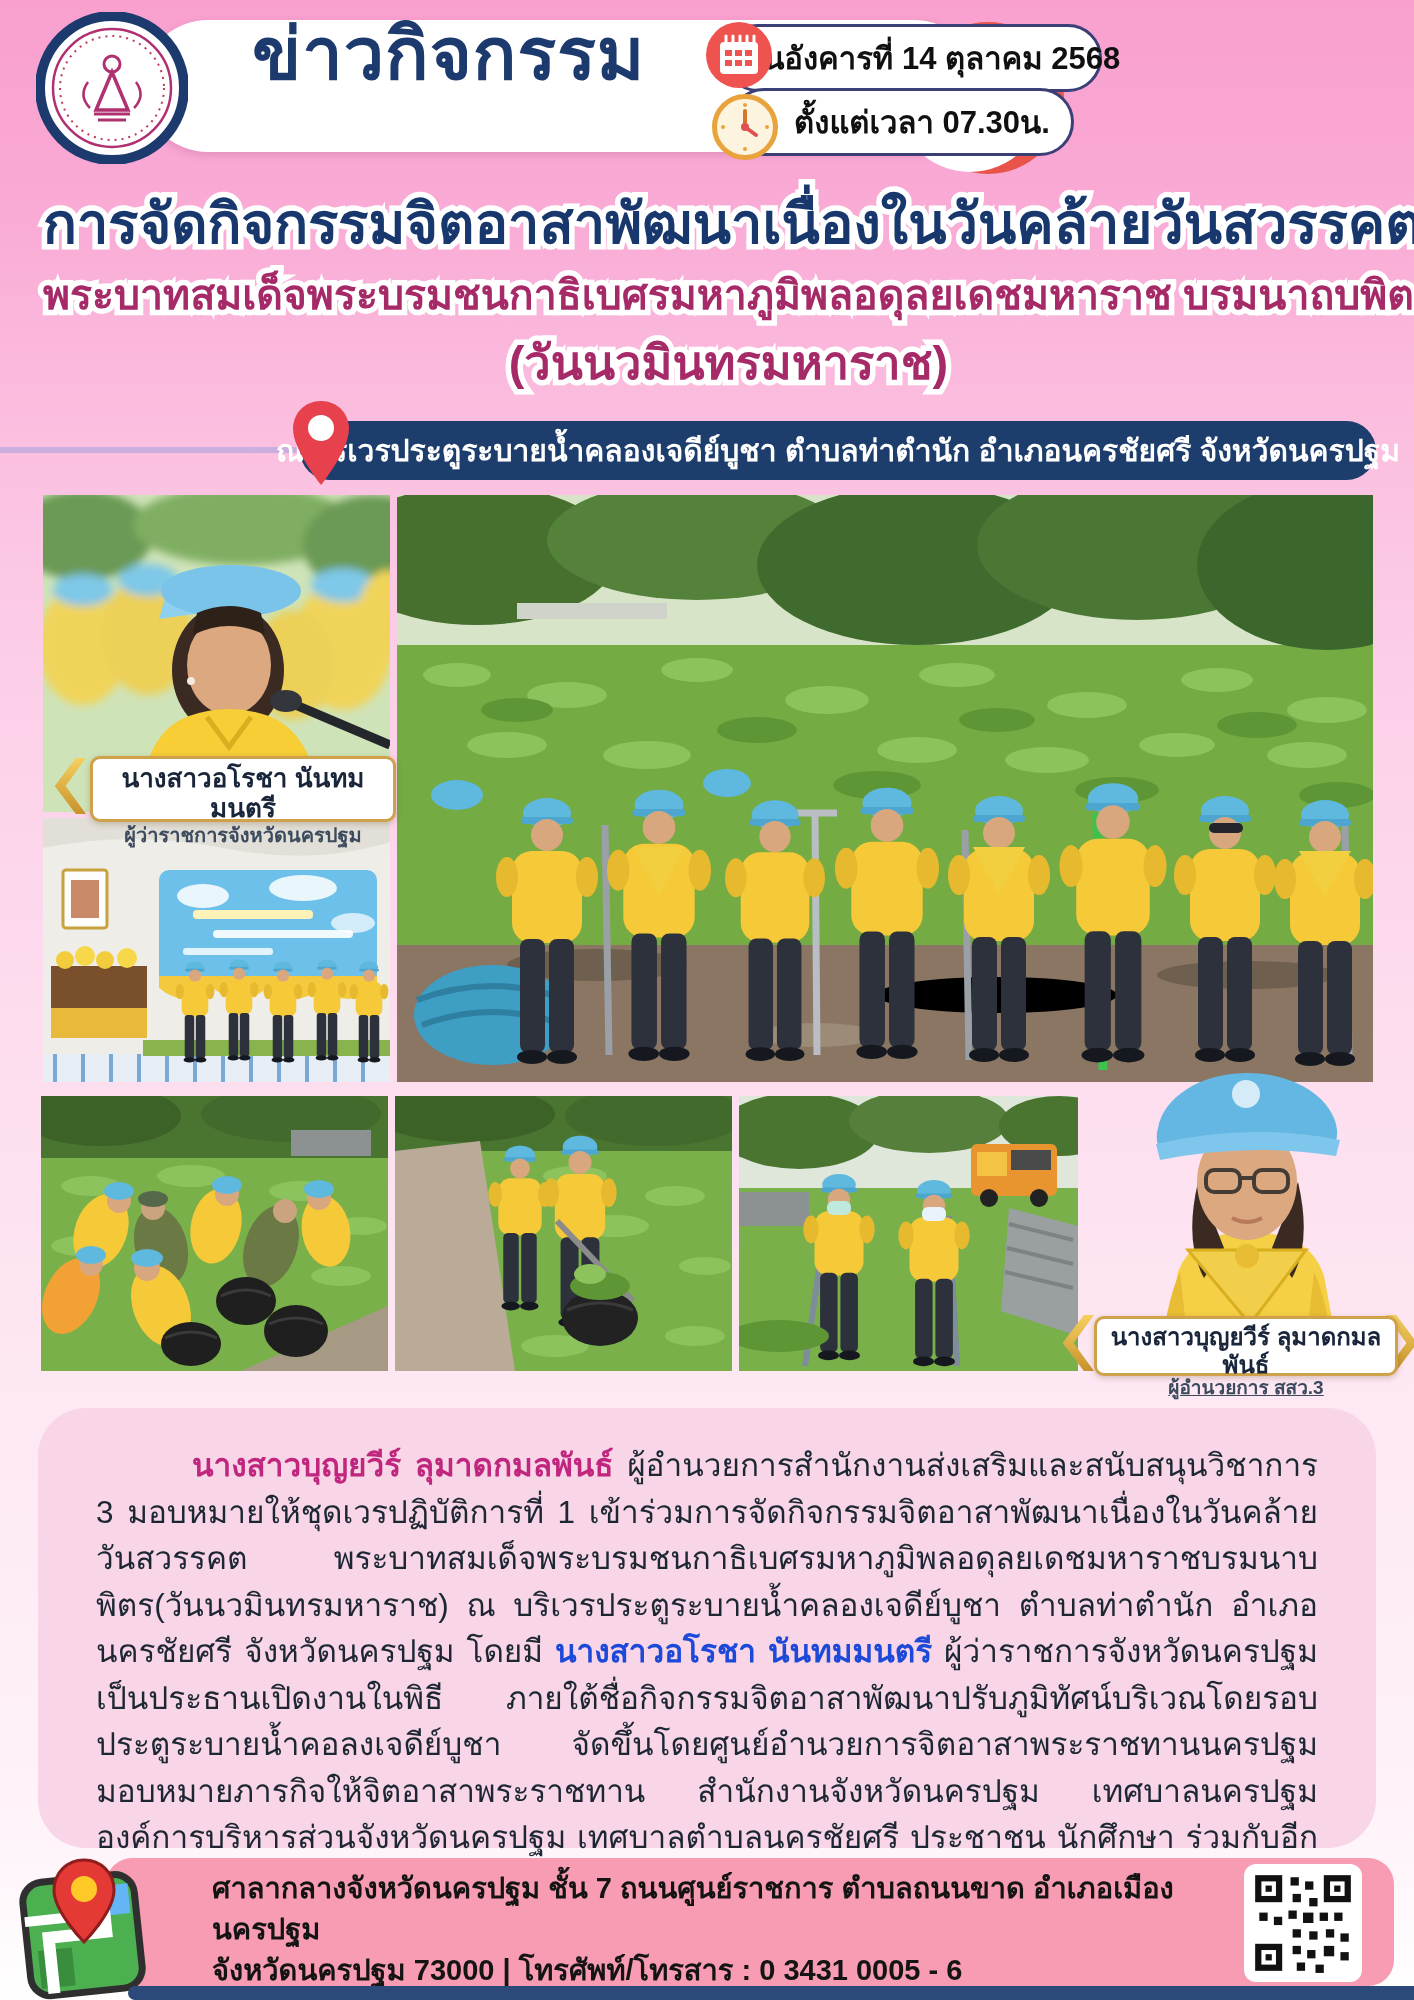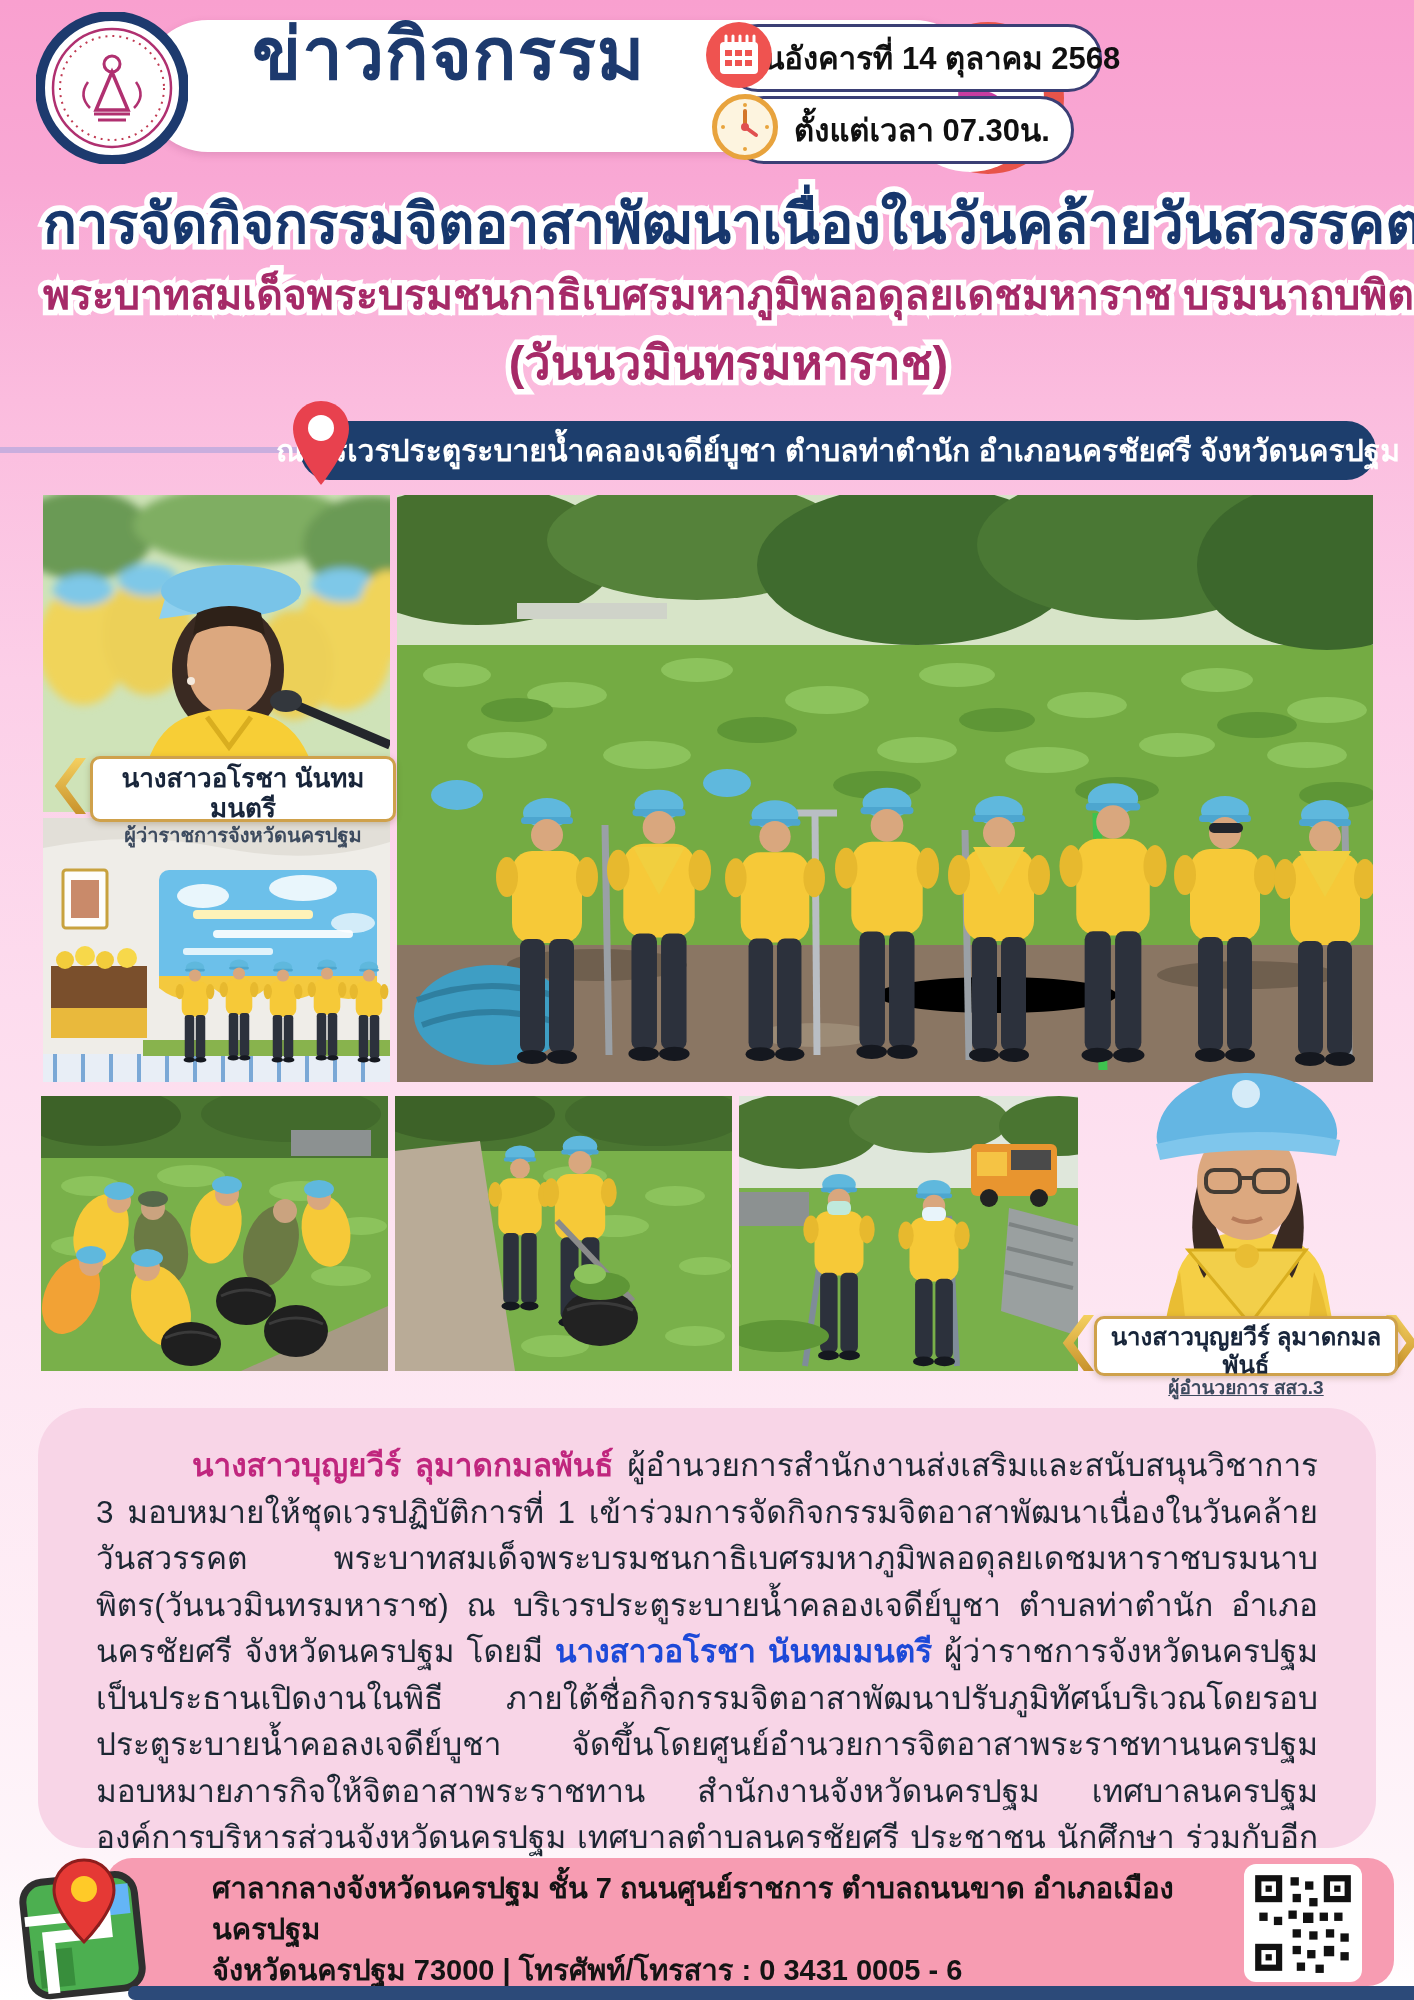--- a/index.html
+++ b/index.html
@@ -15,21 +15,21 @@
   .main-title{left:252px;top:18px;width:700px;font-size:72px;font-weight:800;color:#1d3a6e;letter-spacing:1px;line-height:1;}
   .subtitle{left:256px;top:112px;font-size:27px;font-weight:700;color:#1d3a6e;line-height:1;}
   .three-red{left:912px;top:22px;width:152px;height:152px;border-radius:50%;background:#e8544a;}
   .three-white{left:896px;top:24px;width:148px;height:148px;border-radius:50%;background:#ffffff;}
   .three-digit{left:896px;top:6px;width:148px;height:170px;font-size:150px;font-weight:800;text-align:center;line-height:170px;
     background:linear-gradient(180deg,#e14bb0,#b12e92);-webkit-background-clip:text;background-clip:text;color:transparent;}
   .logo-circle{left:36px;top:12px;width:152px;height:152px;}
 
   .badge{height:62px;background:#ffffff;border:3px solid #3b3f75;border-radius:34px;display:flex;align-items:center;justify-content:center;}
   .badge-date{left:724px;top:24px;width:372px;}
-  .badge-time{left:730px;top:96px;width:338px;}
+  .badge-time{left:730px;top:88px;width:338px;}
   .badge-text{font-size:31px;font-weight:800;color:#101010;white-space:nowrap;padding-left:40px;}
   .icon-bub{width:66px;height:66px;border-radius:50%;}
   .icon-cal{left:706px;top:22px;background:#ef5350;}
   .icon-clk{left:712px;top:94px;background:#fdf4df;border:5px solid #e8a33d;box-sizing:border-box;}
 
   
   .ttl{left:0;top:0;width:1414px;text-align:center;font-weight:800;line-height:1.15;}
   .ttl .layer{position:absolute;left:0;right:0;white-space:nowrap;padding-left:43px;}
   .ttl .stroke{-webkit-text-stroke:11px #ffffff;}
   .t1{top:192px;font-size:56px;}  .t1 .fill{color:#17376d;}

